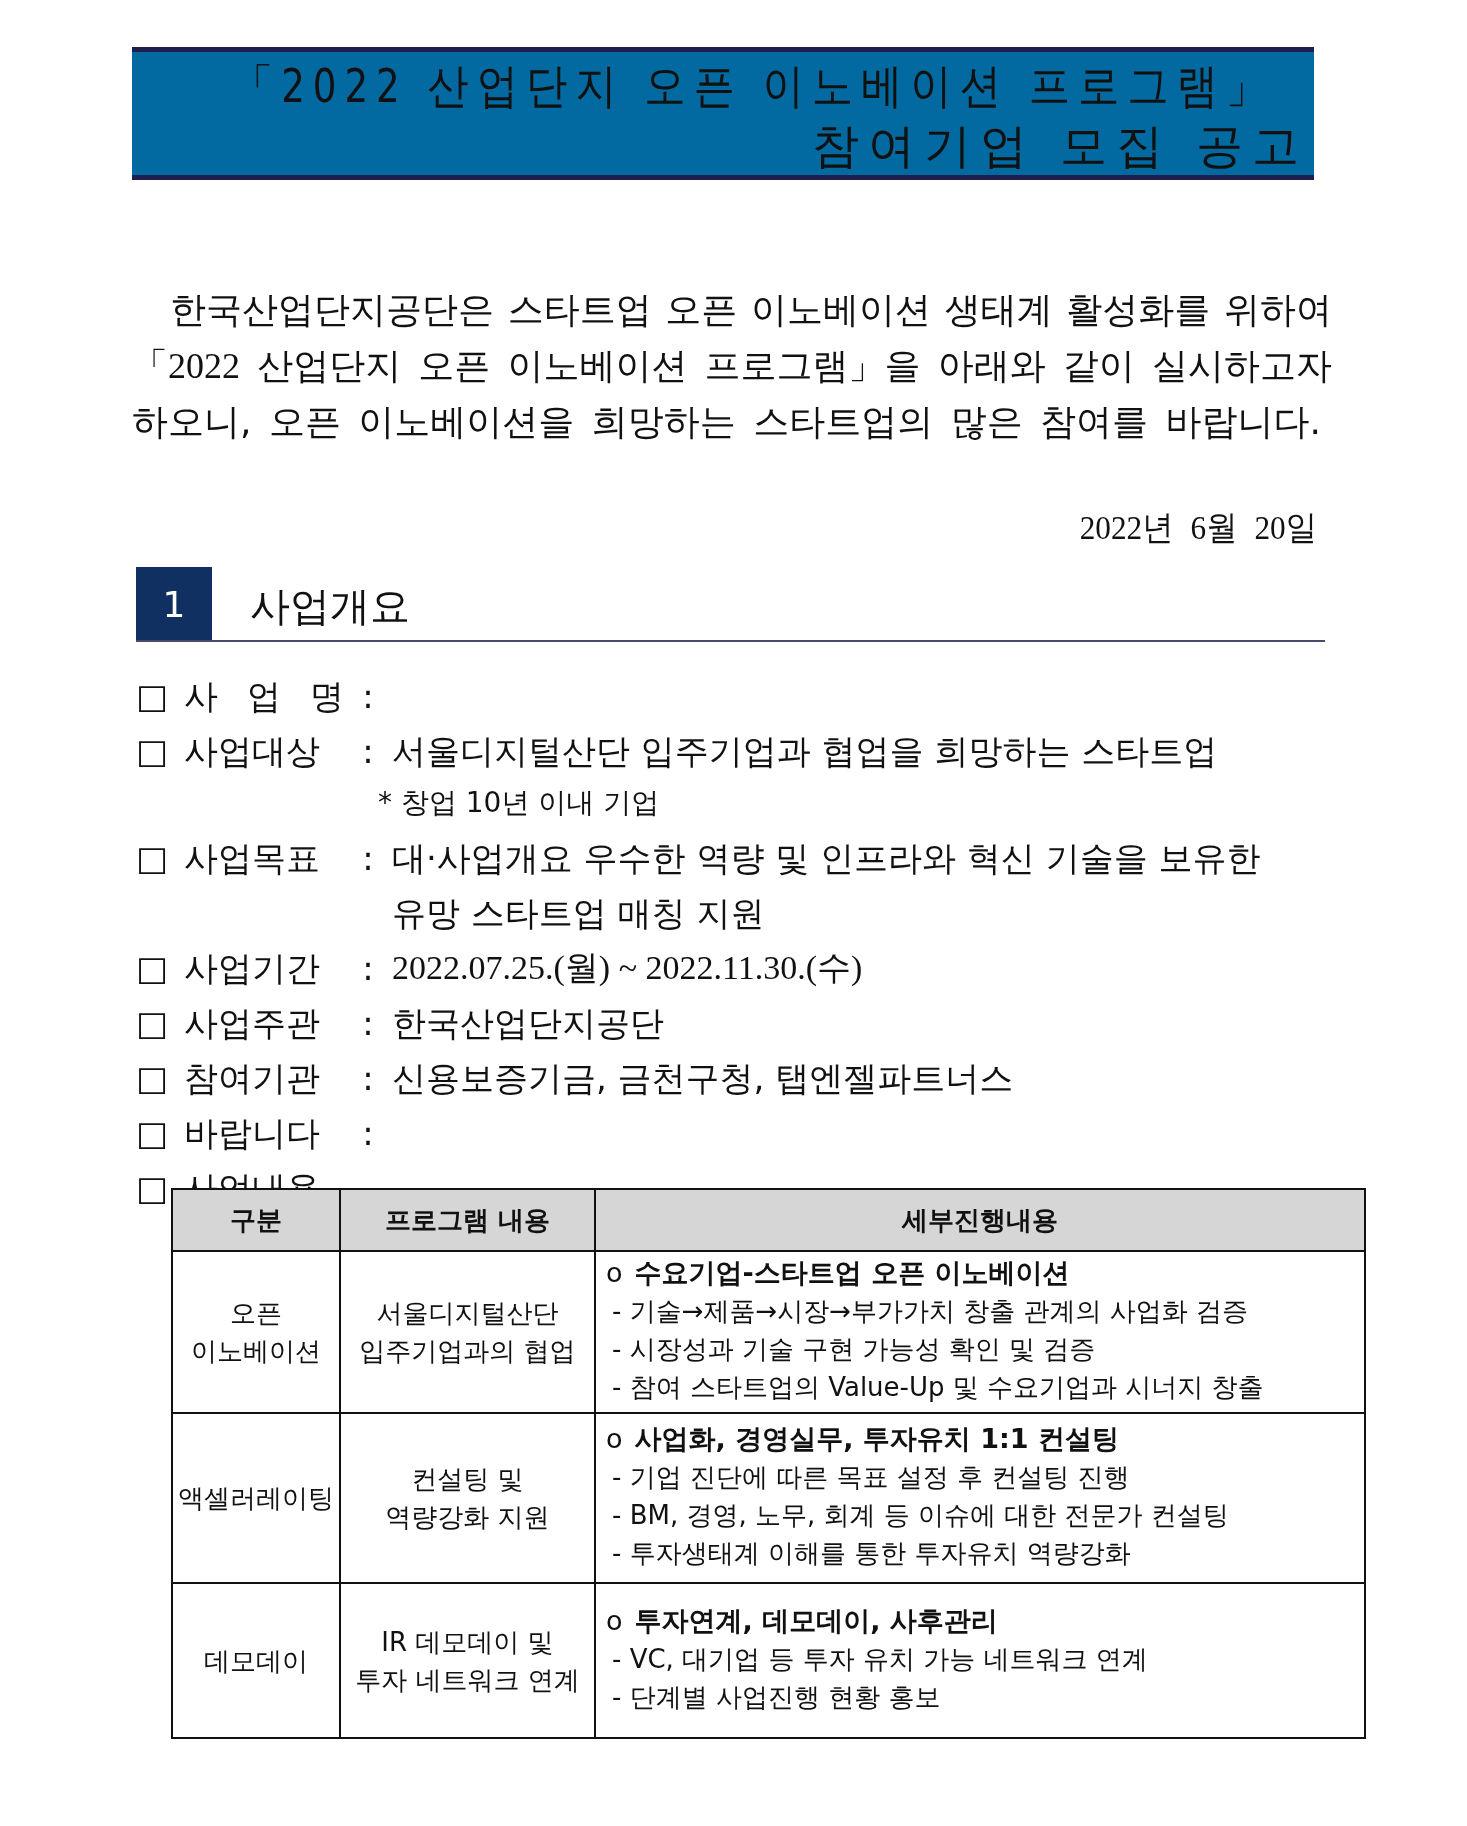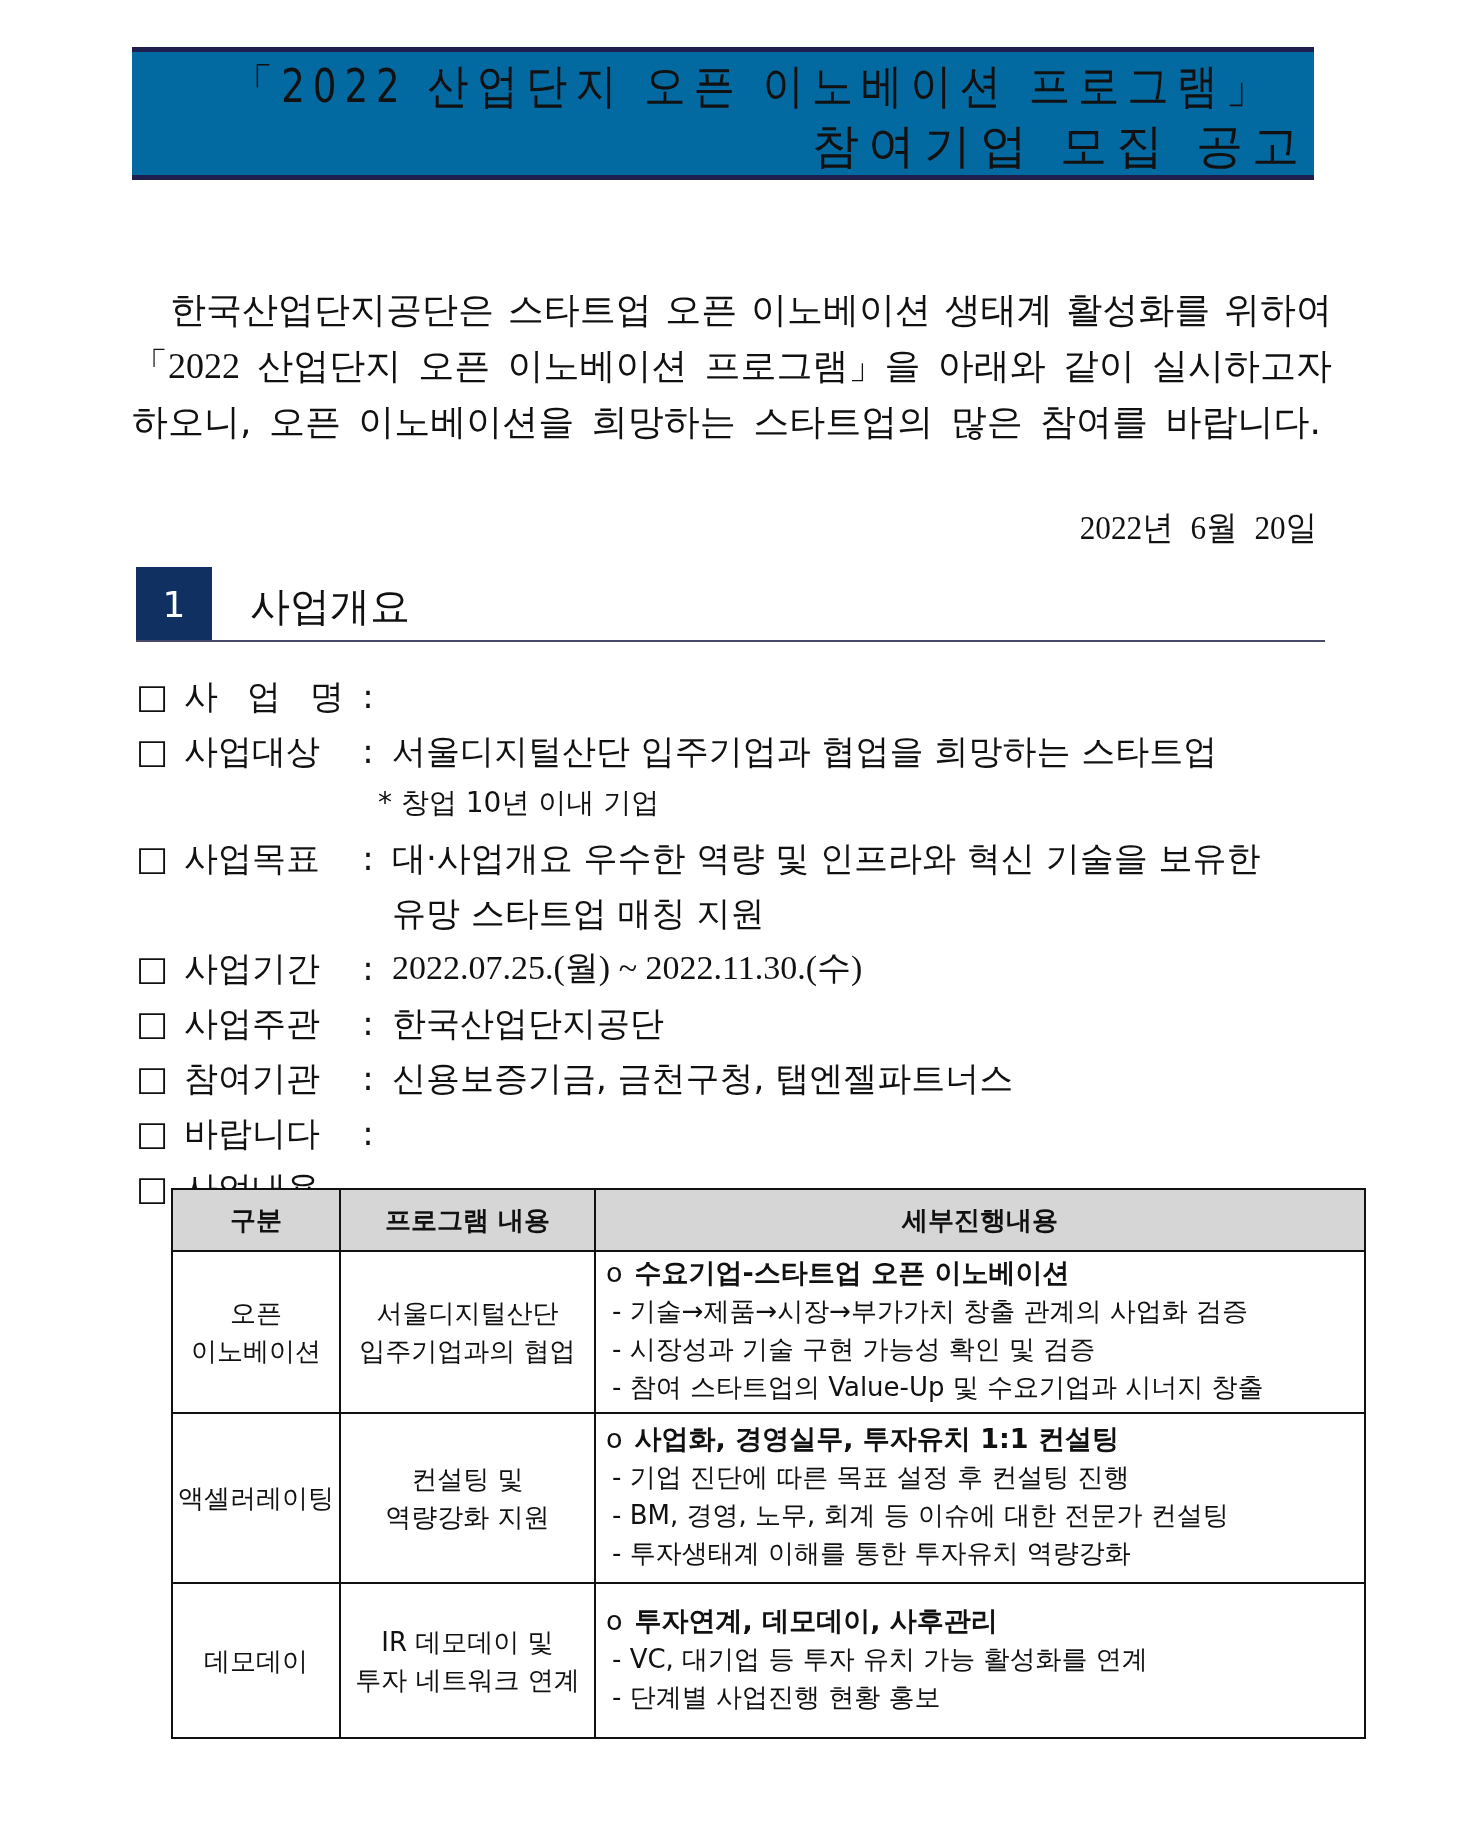--- a/index.html
+++ b/index.html
@@ -226,18 +226,18 @@
     <tr style="height:155px;">
       <td class="c1">
         <div>데모데이</div>
       </td>
       <td class="c2">
         <div>IR 데모데이 및</div>
         <div>투자 네트워크 연계</div>
       </td>
       <td class="c3">
         <div class="bullet-title"><span class="o">o</span><span>투자연계, 데모데이, 사후관리</span></div>
-        <div class="sub">- VC, 대기업 등 투자 유치 가능 활성화를 연계</div>
+        <div class="sub">- VC, 대기업 등 투자 유치 가능 네트워크 연계</div>
         <div class="sub">- 단계별 사업진행 현황 홍보</div>
       </td>
     </tr>
   </tbody>
 </table>
 
 </body></html>

